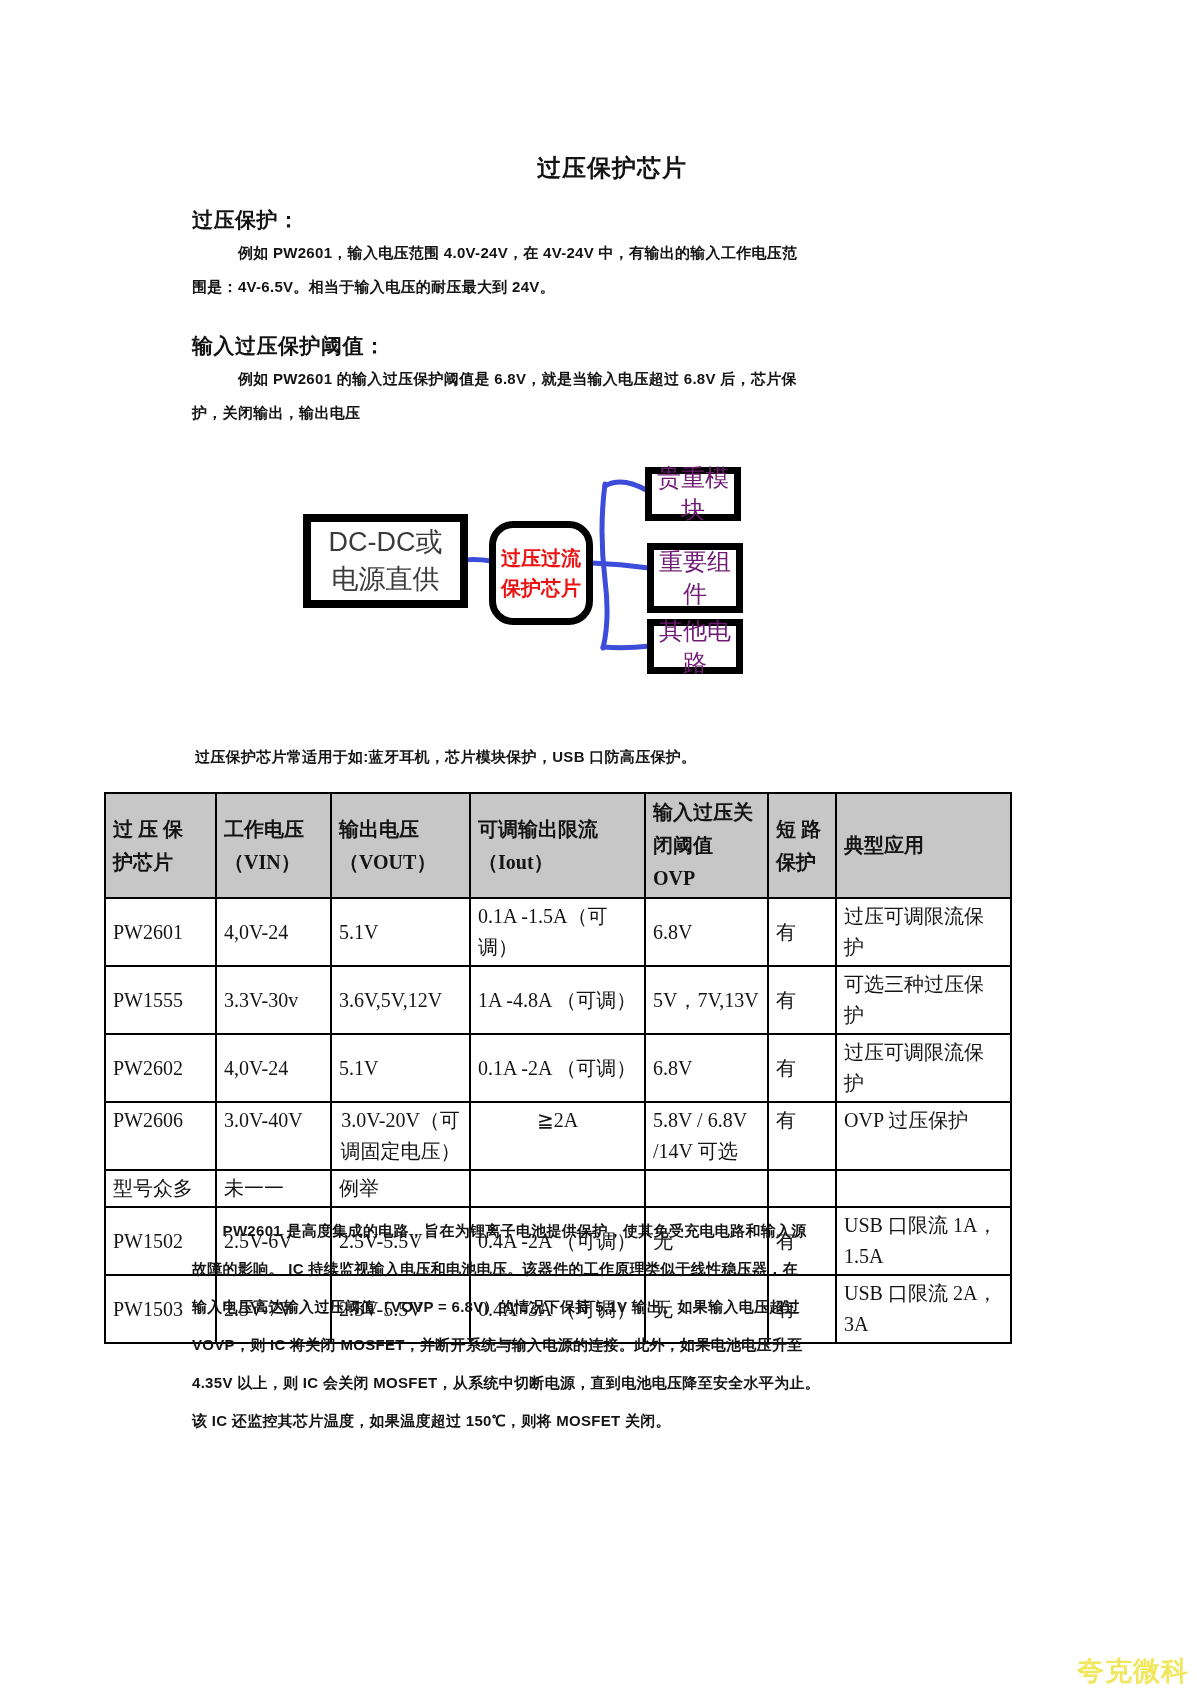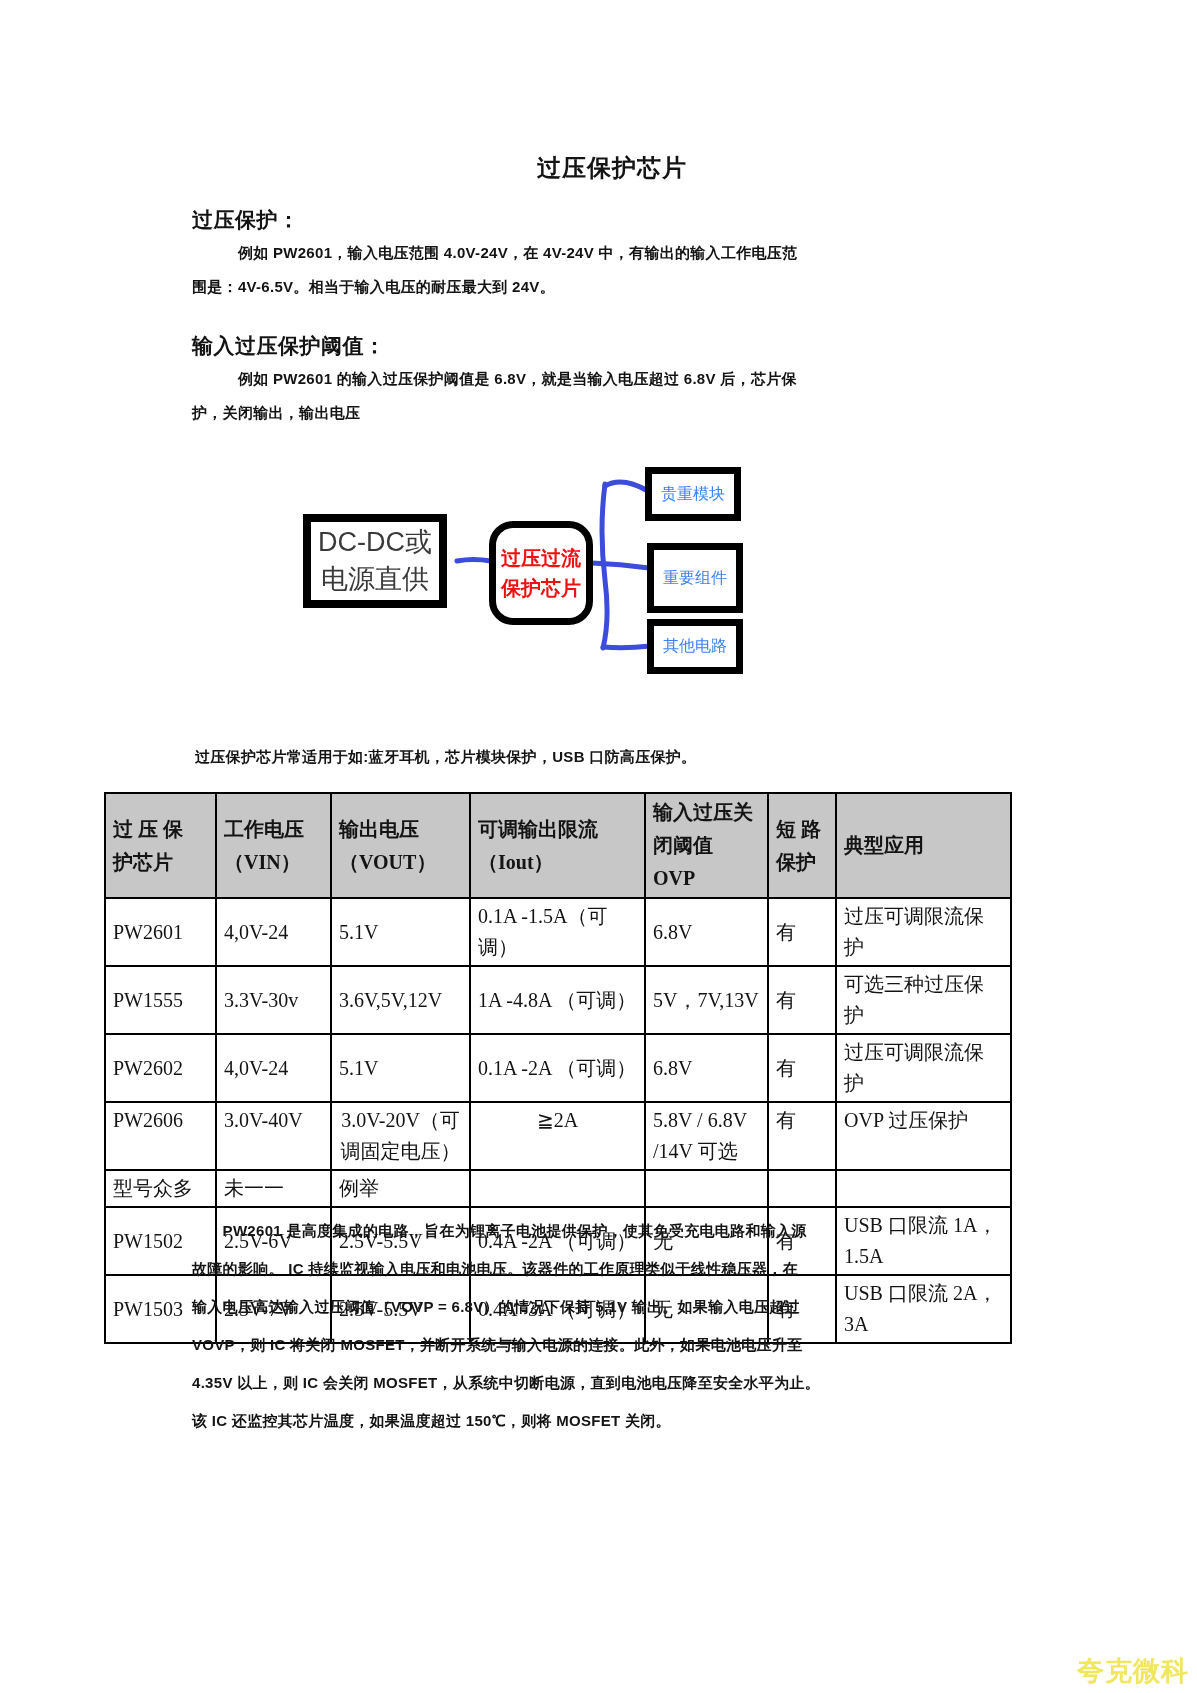--- a/index.html
+++ b/index.html
@@ -22,21 +22,21 @@
   .closing { line-height:38px; }
 
   
   .dbox {
     position:absolute; background:#ffffff; border:7px solid #000000;
     display:flex; flex-direction:column; align-items:center; justify-content:center;
     text-align:center; z-index:2; white-space:pre-line;
   }
   .dbox.source { border-width:8px; font-size:27px; line-height:37px; color:#3a3a3a; }
   .dbox.protect { font-size:20px; line-height:30px; font-weight:700; }
-  .dbox.target { font-size:16px; color:#3b82f6; }
+  .dbox.target { font-size:24px; color:#701a75; }
   #diagram-lines { position:absolute; z-index:1; }
 
   
   .spec-table {
     position:absolute; left:104px; top:792px; width:906px;
     border-collapse:collapse; table-layout:fixed;
     font-family:"Liberation Serif", serif; font-size:20px;
   }
   .spec-table td, .spec-table th {
     border:2px solid #000000; padding:2px 7px; vertical-align:middle;
@@ -68,21 +68,21 @@
 <svg id="diagram-lines" style="left:400px; top:420px;" width="370" height="290" viewBox="0 0 370 290">
   <g stroke="#3d4ddb" stroke-width="5" fill="none" stroke-linecap="round" stroke-linejoin="round">
     <path d="M 57 141 Q 73 138 91 141"></path>
     <path d="M 192 143 Q 220 144 249 148"></path>
     <path d="M 205 64 Q 199 110 205 160 Q 210 200 203 228"></path>
     <path d="M 205 66 Q 222 56 248 71"></path>
     <path d="M 203 227 Q 225 229 250 226"></path>
   </g>
 </svg>
 
-<div class="dbox source" style="left:303px; top:514px; width:144px; height:94px;">DC-DC或
+<div class="dbox source" style="left:303px; top:514px; width:165px; height:94px;">DC-DC或
 电源直供</div>
 
 <div class="dbox protect" style="left:489px; top:521px; width:104px; height:104px; color:#ee1111;border-radius:24px;">过压过流
 保护芯片</div>
 
 <div class="dbox target" style="left:645px; top:467px; width:96px; height:54px;">贵重模块</div>
 
 <div class="dbox target" style="left:647px; top:543px; width:96px; height:70px;">重要组件</div>
 
 <div class="dbox target" style="left:647px; top:619px; width:96px; height:55px;">其他电路</div>

